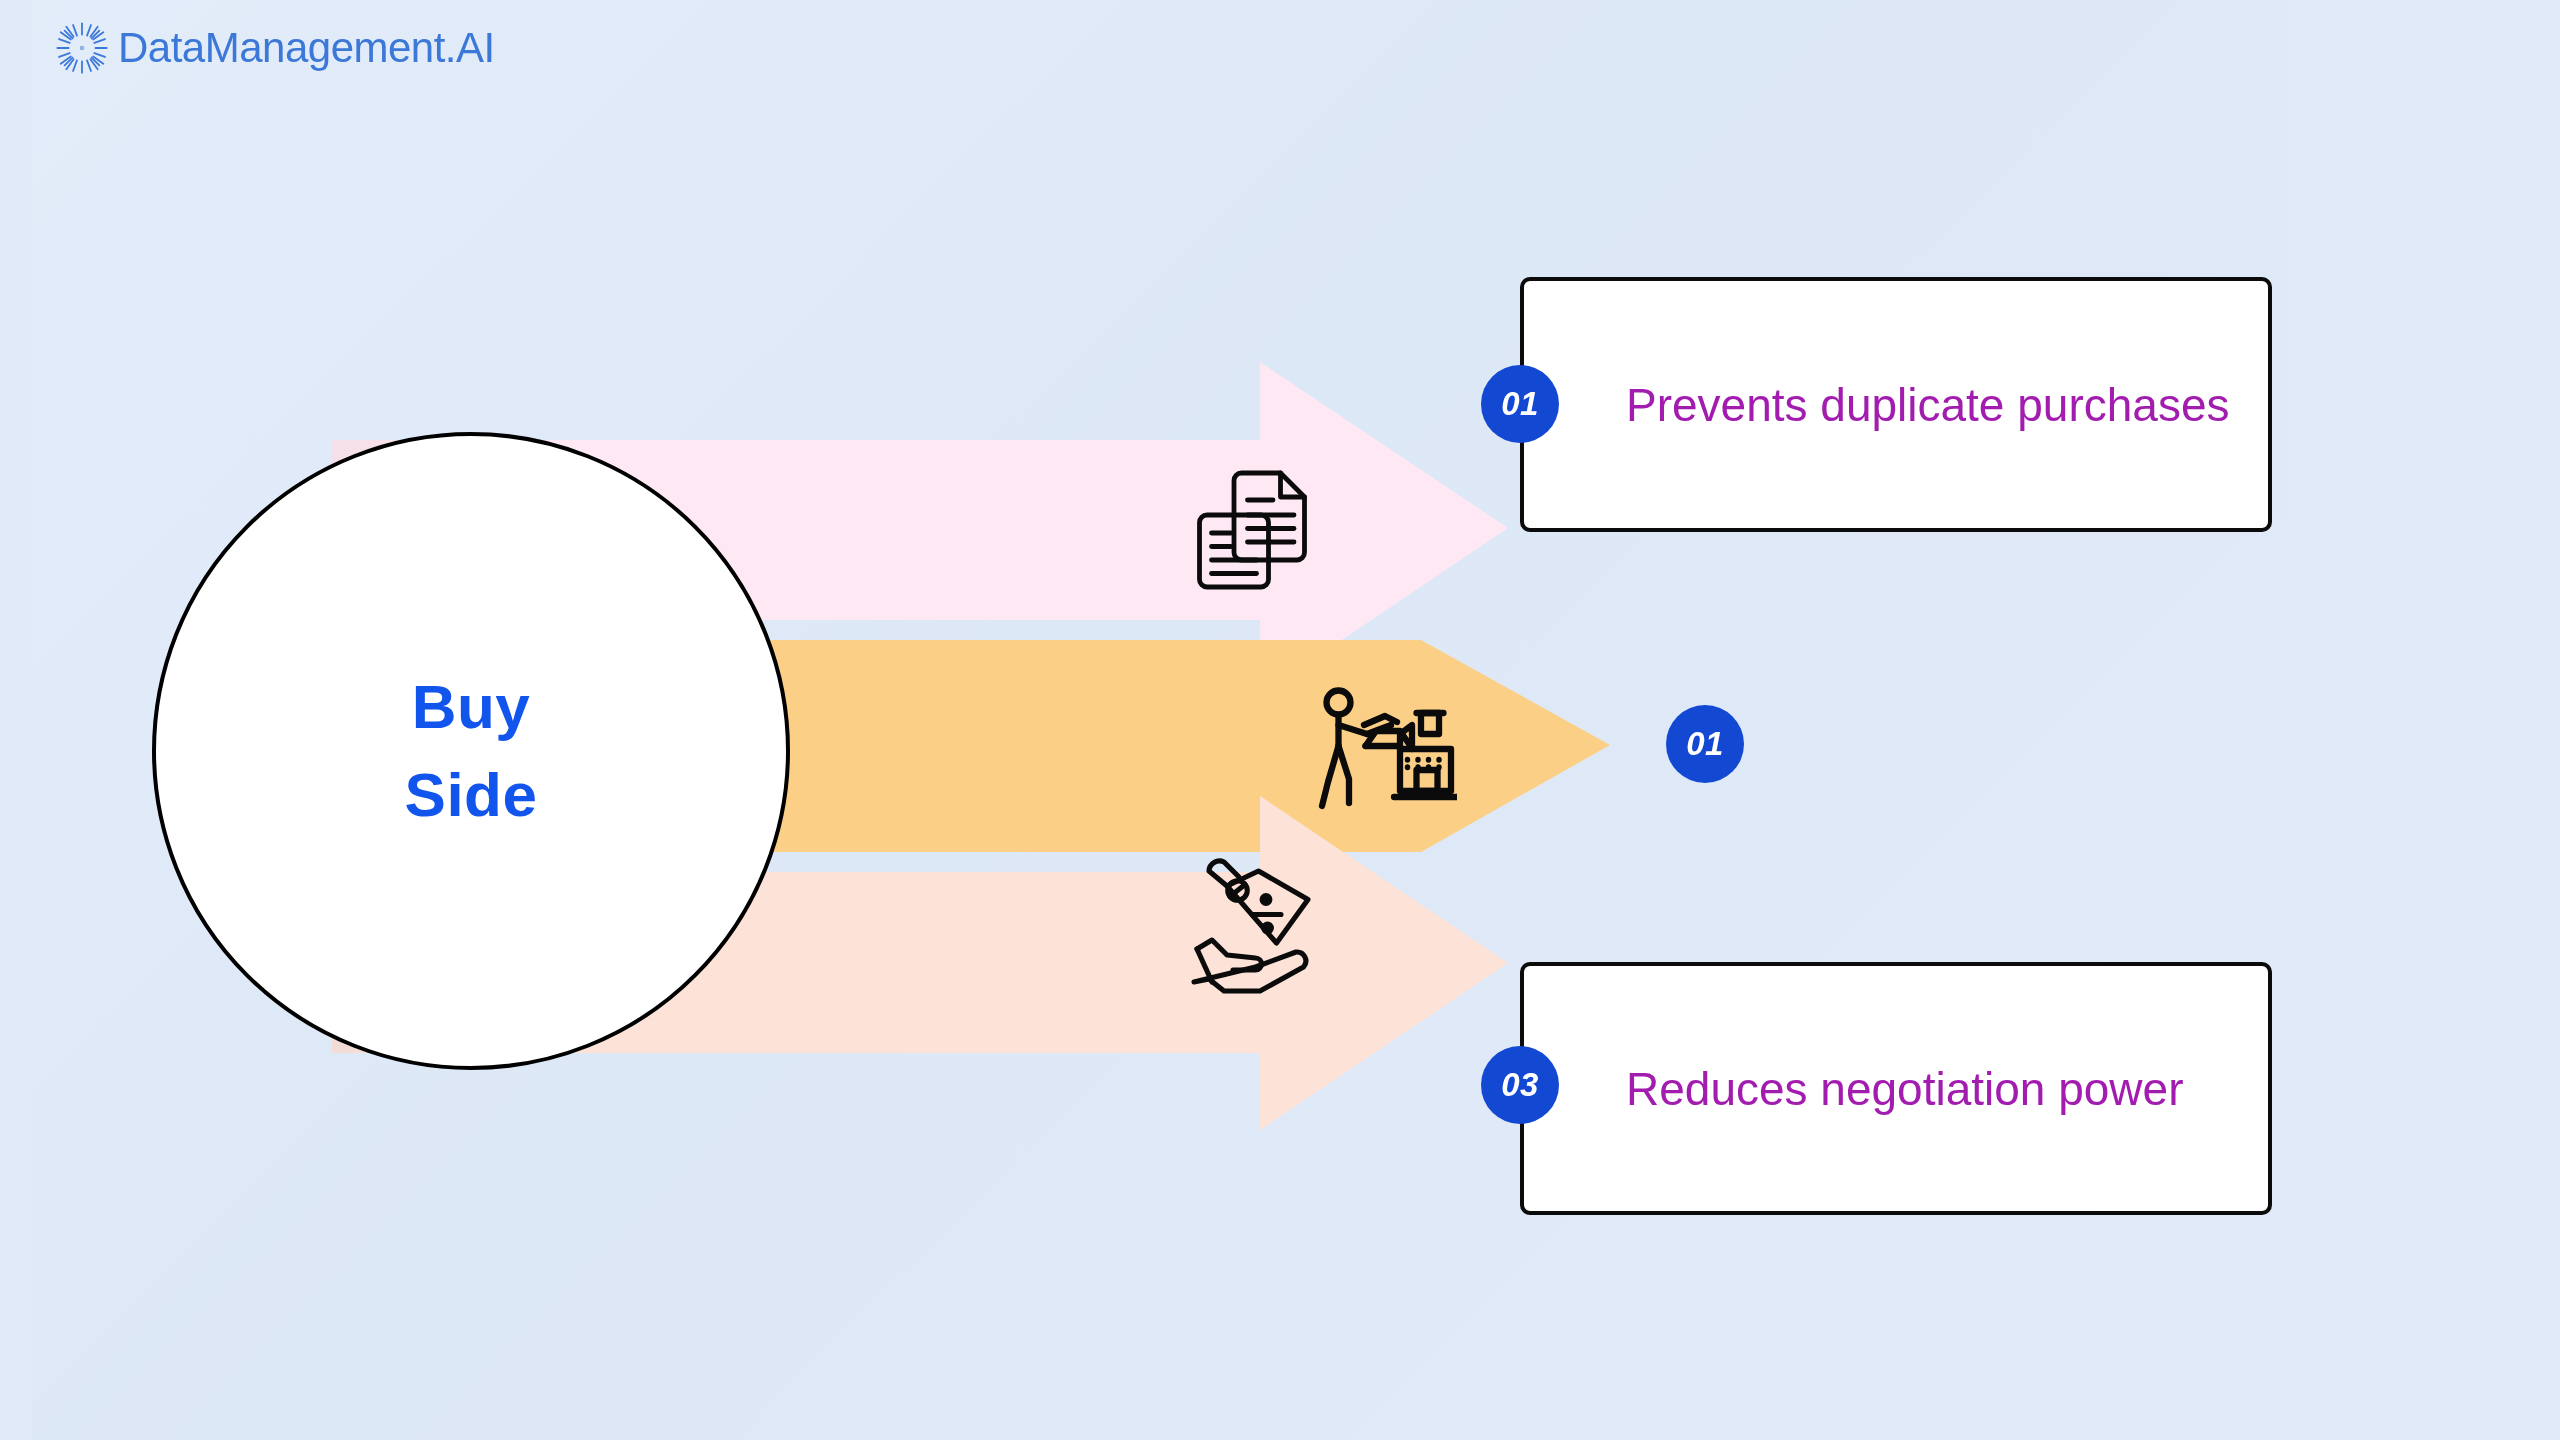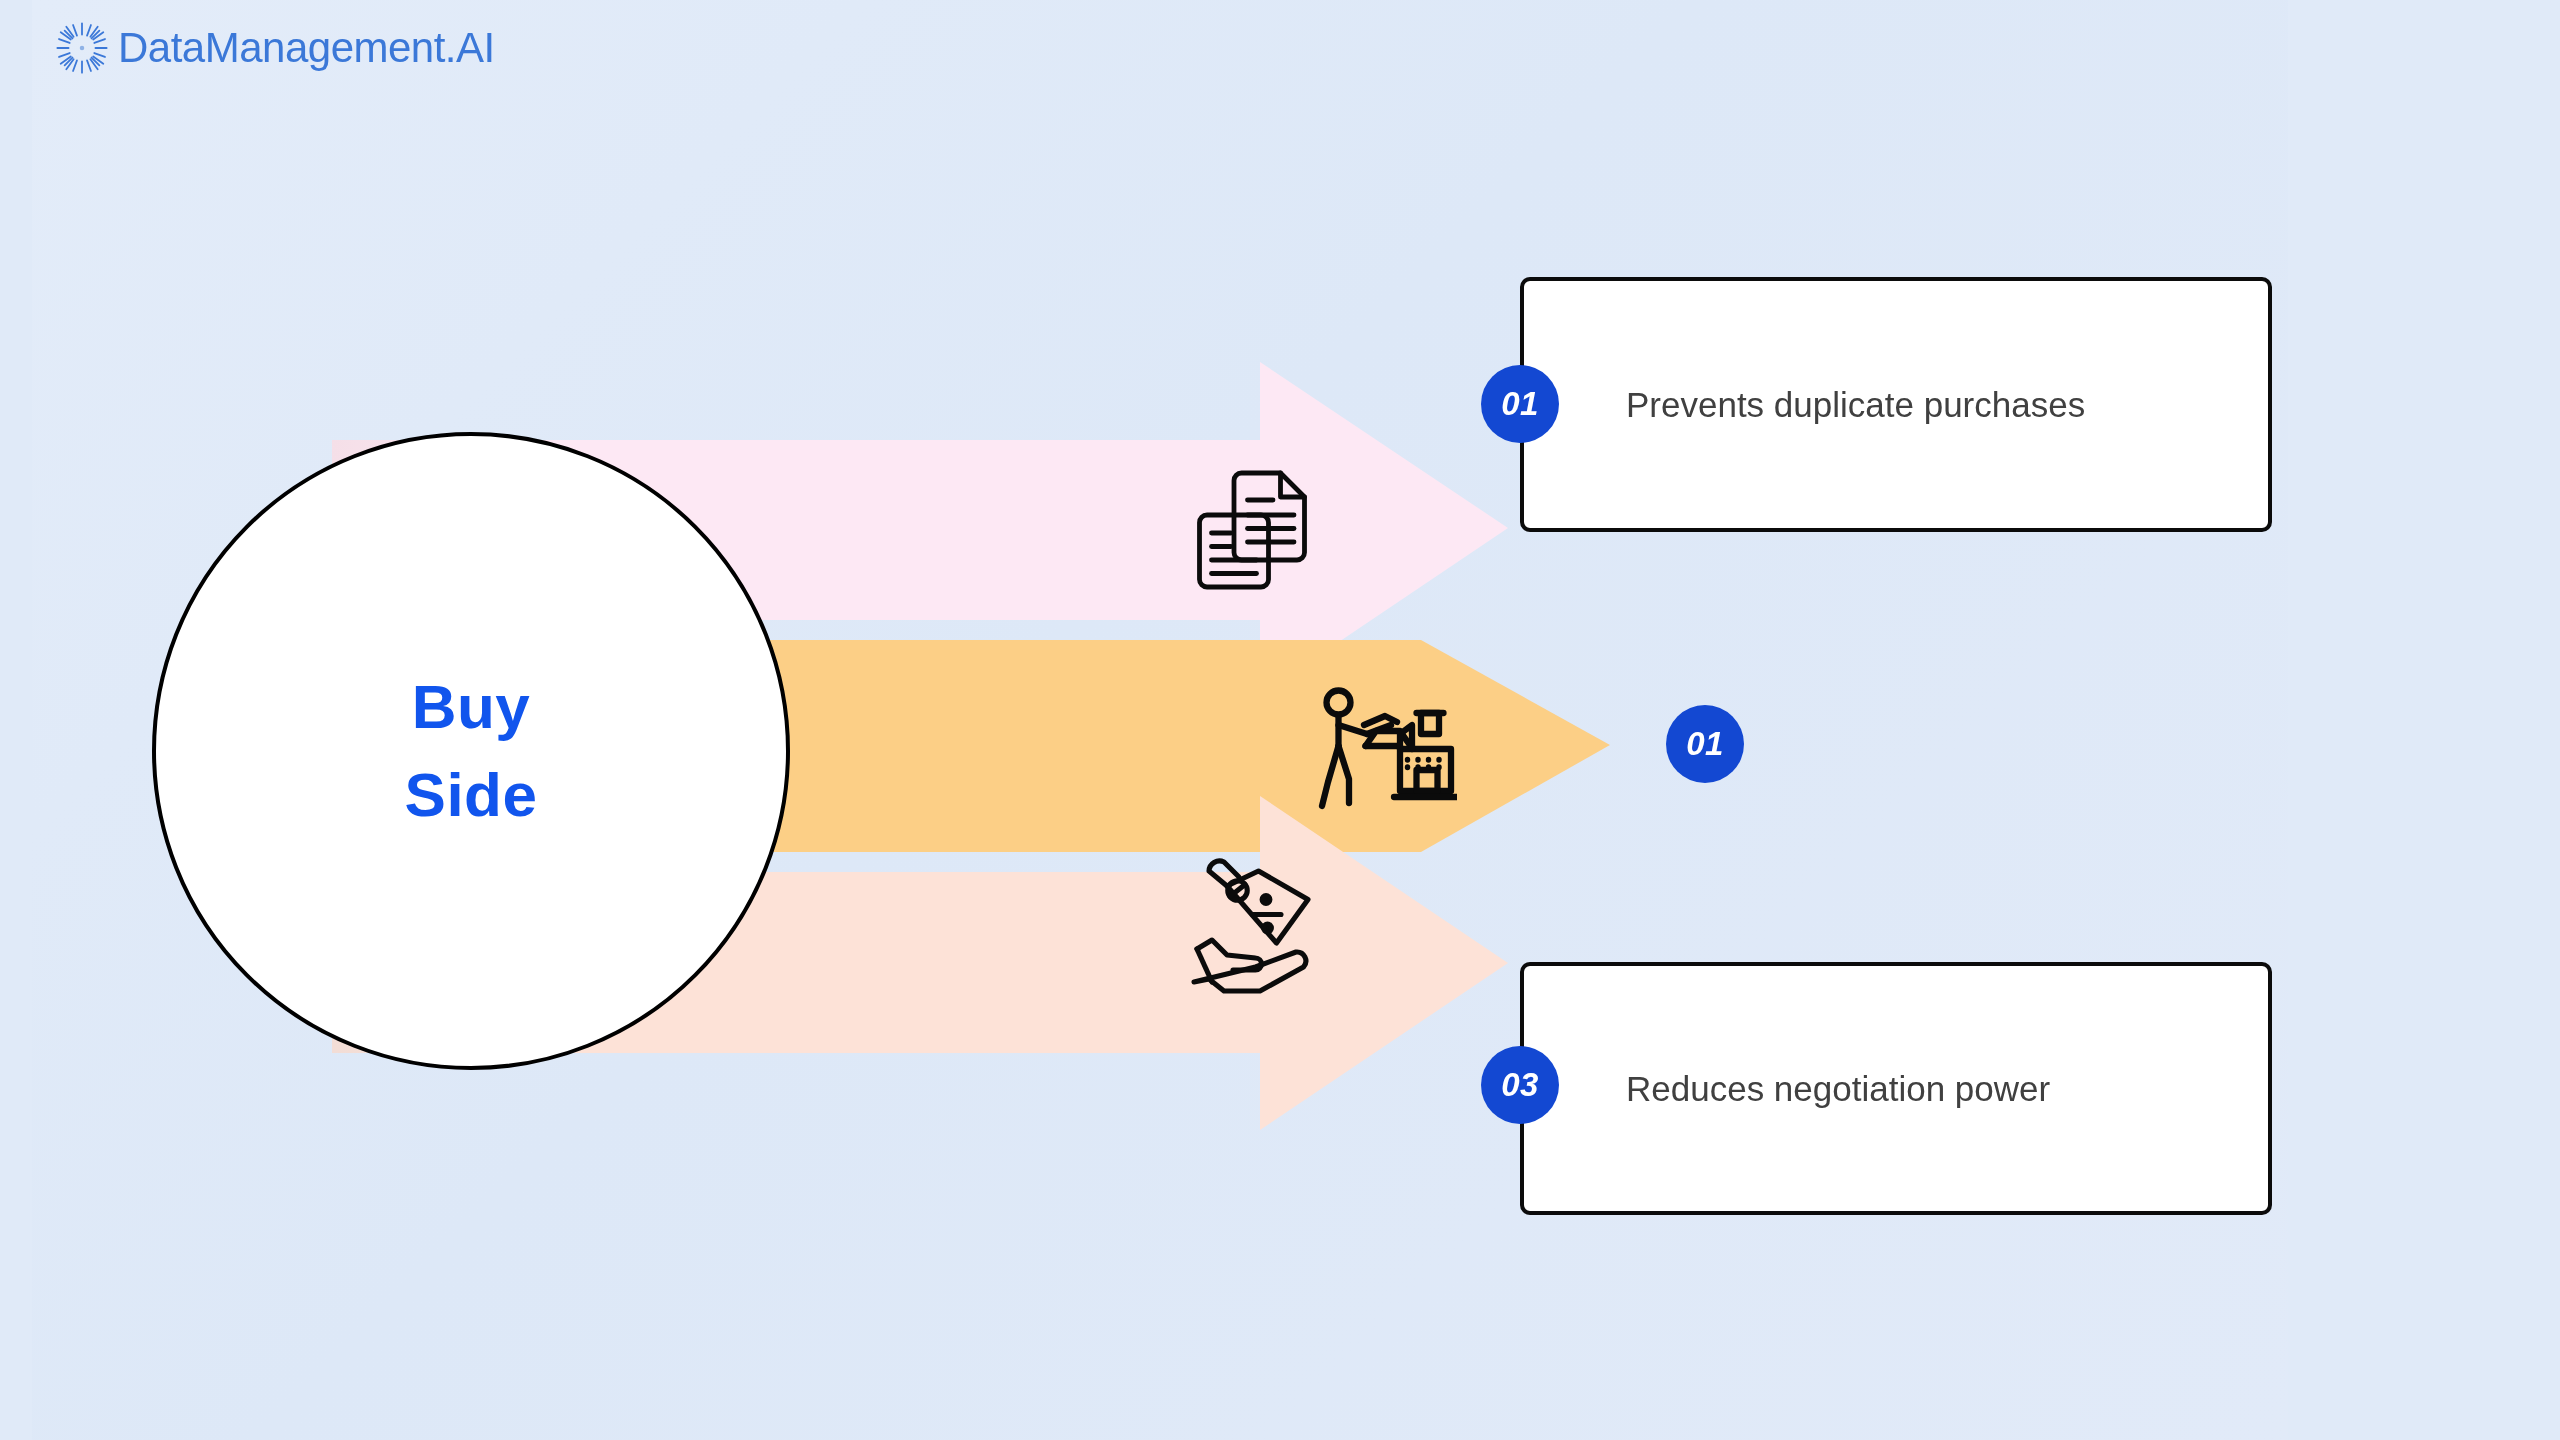--- a/index.html
+++ b/index.html
@@ -99,22 +99,22 @@
     position: absolute;
     background: #ffffff;
     border: 4px solid #0b0b0b;
     border-radius: 10px;
     box-sizing: border-box;
     display: flex;
     align-items: center;
     z-index: 6;
   }
   .benefit-card .card-text {
-    font-size: 35px;
-    color: #404040;
+    font-size: 46px;
+    color: #a21caf;
     font-weight: 400;
     white-space: nowrap;
   }
 
   #card-01 { left: 1488px; top: 277px; width: 752px; height: 255px; }
   #card-01 .card-text { margin-left: 102px; }
 
   #card-02 { left: 1673px; top: 610px; width: 753px; height: 265px; }
   #card-02 .card-text { margin-left: 105px; }
 

